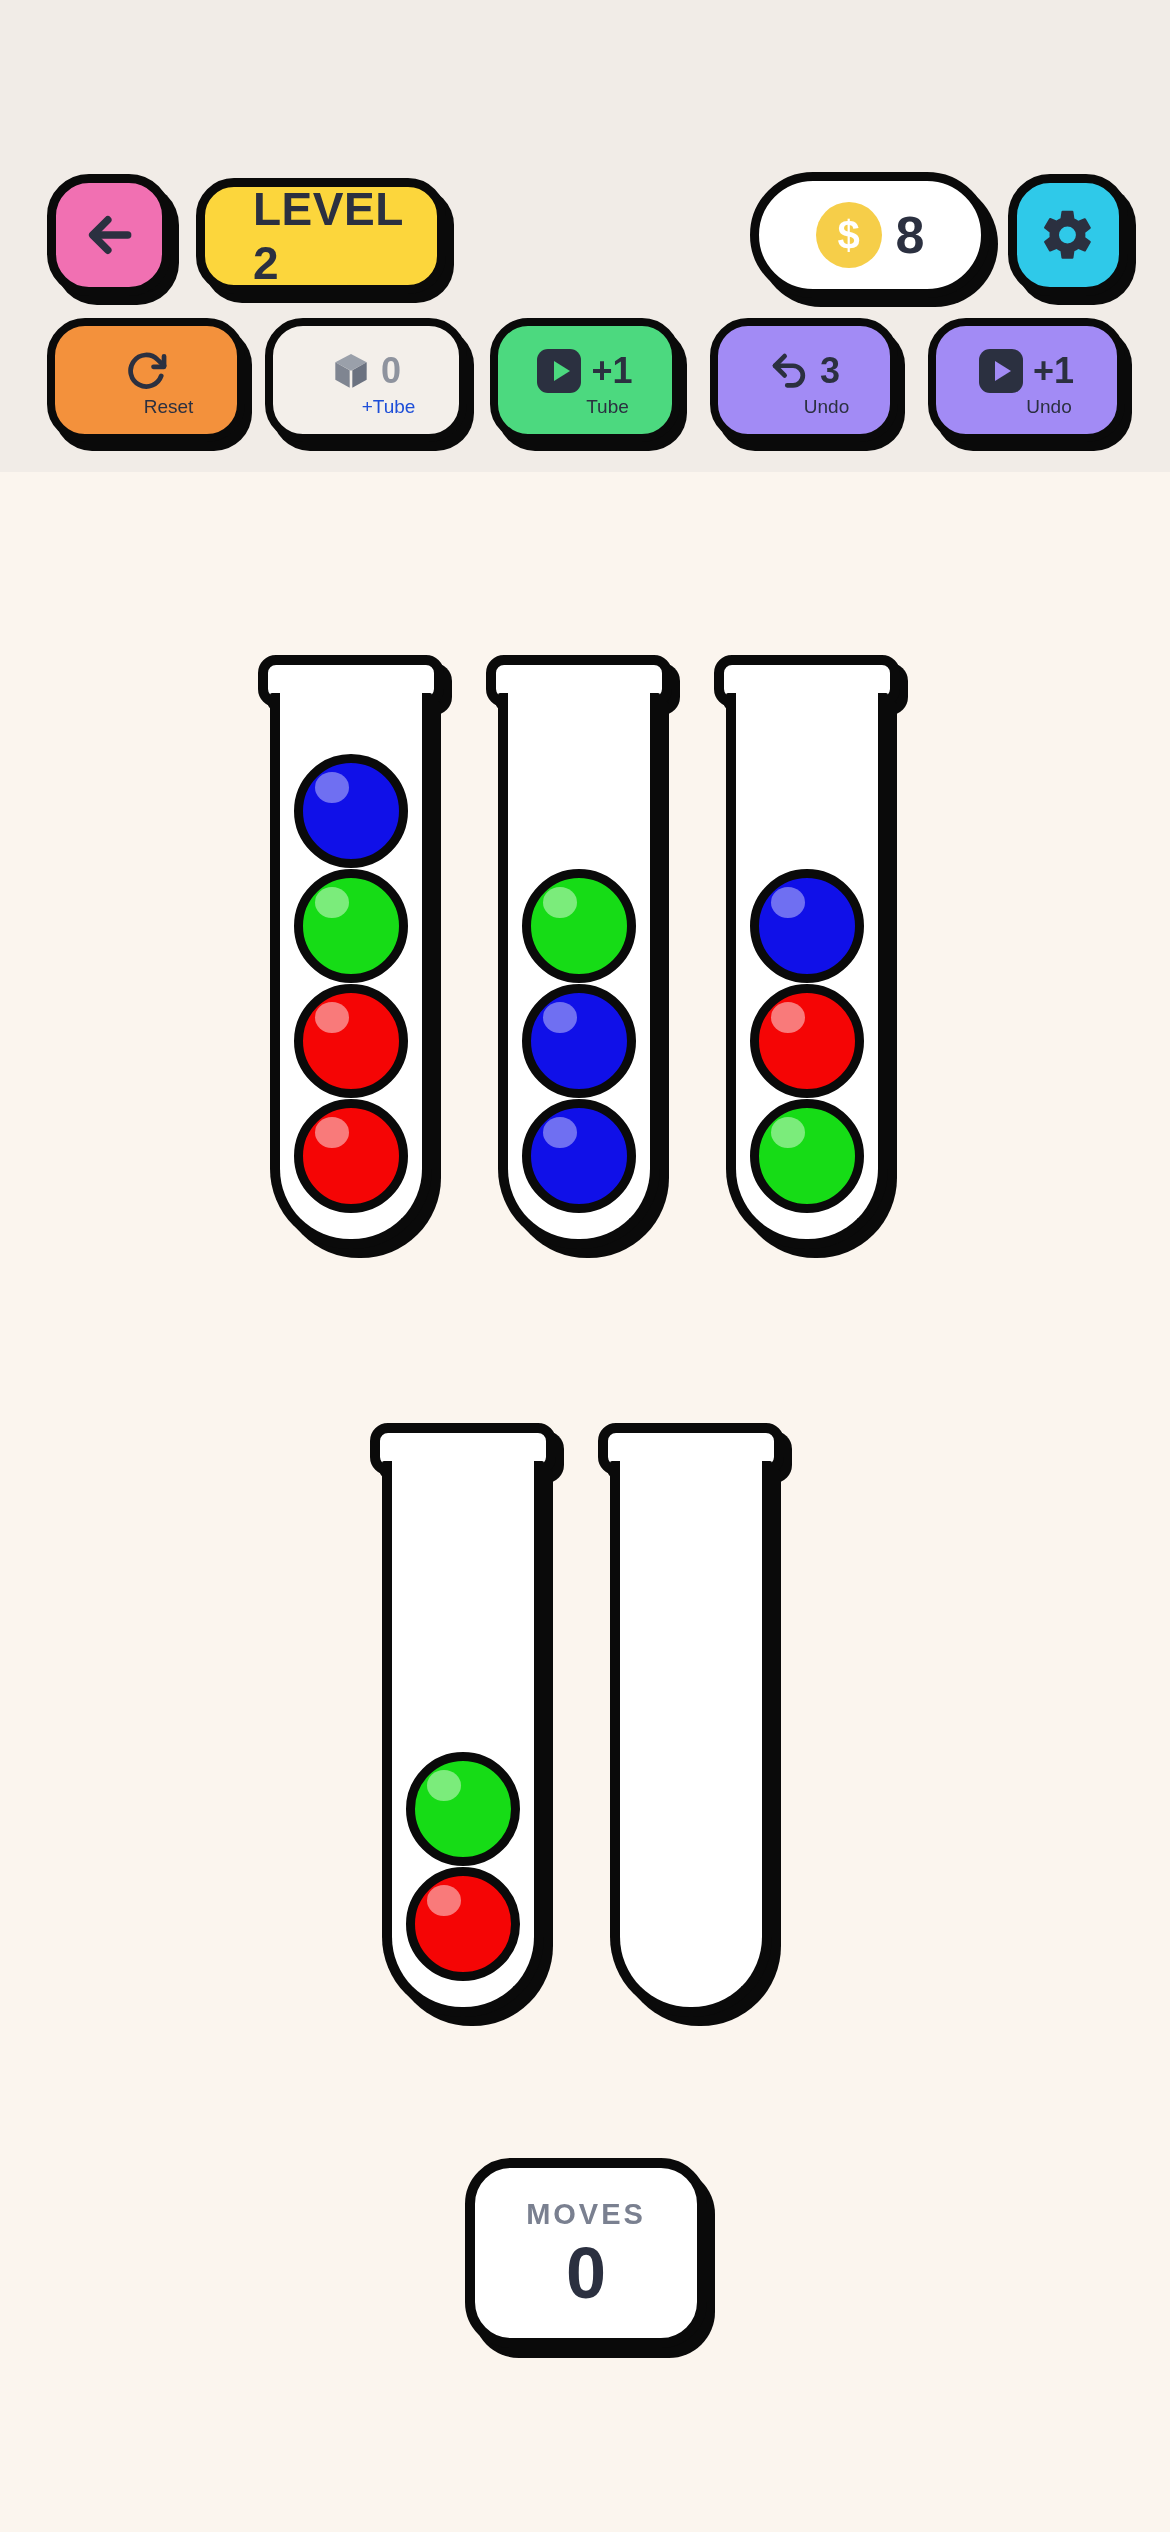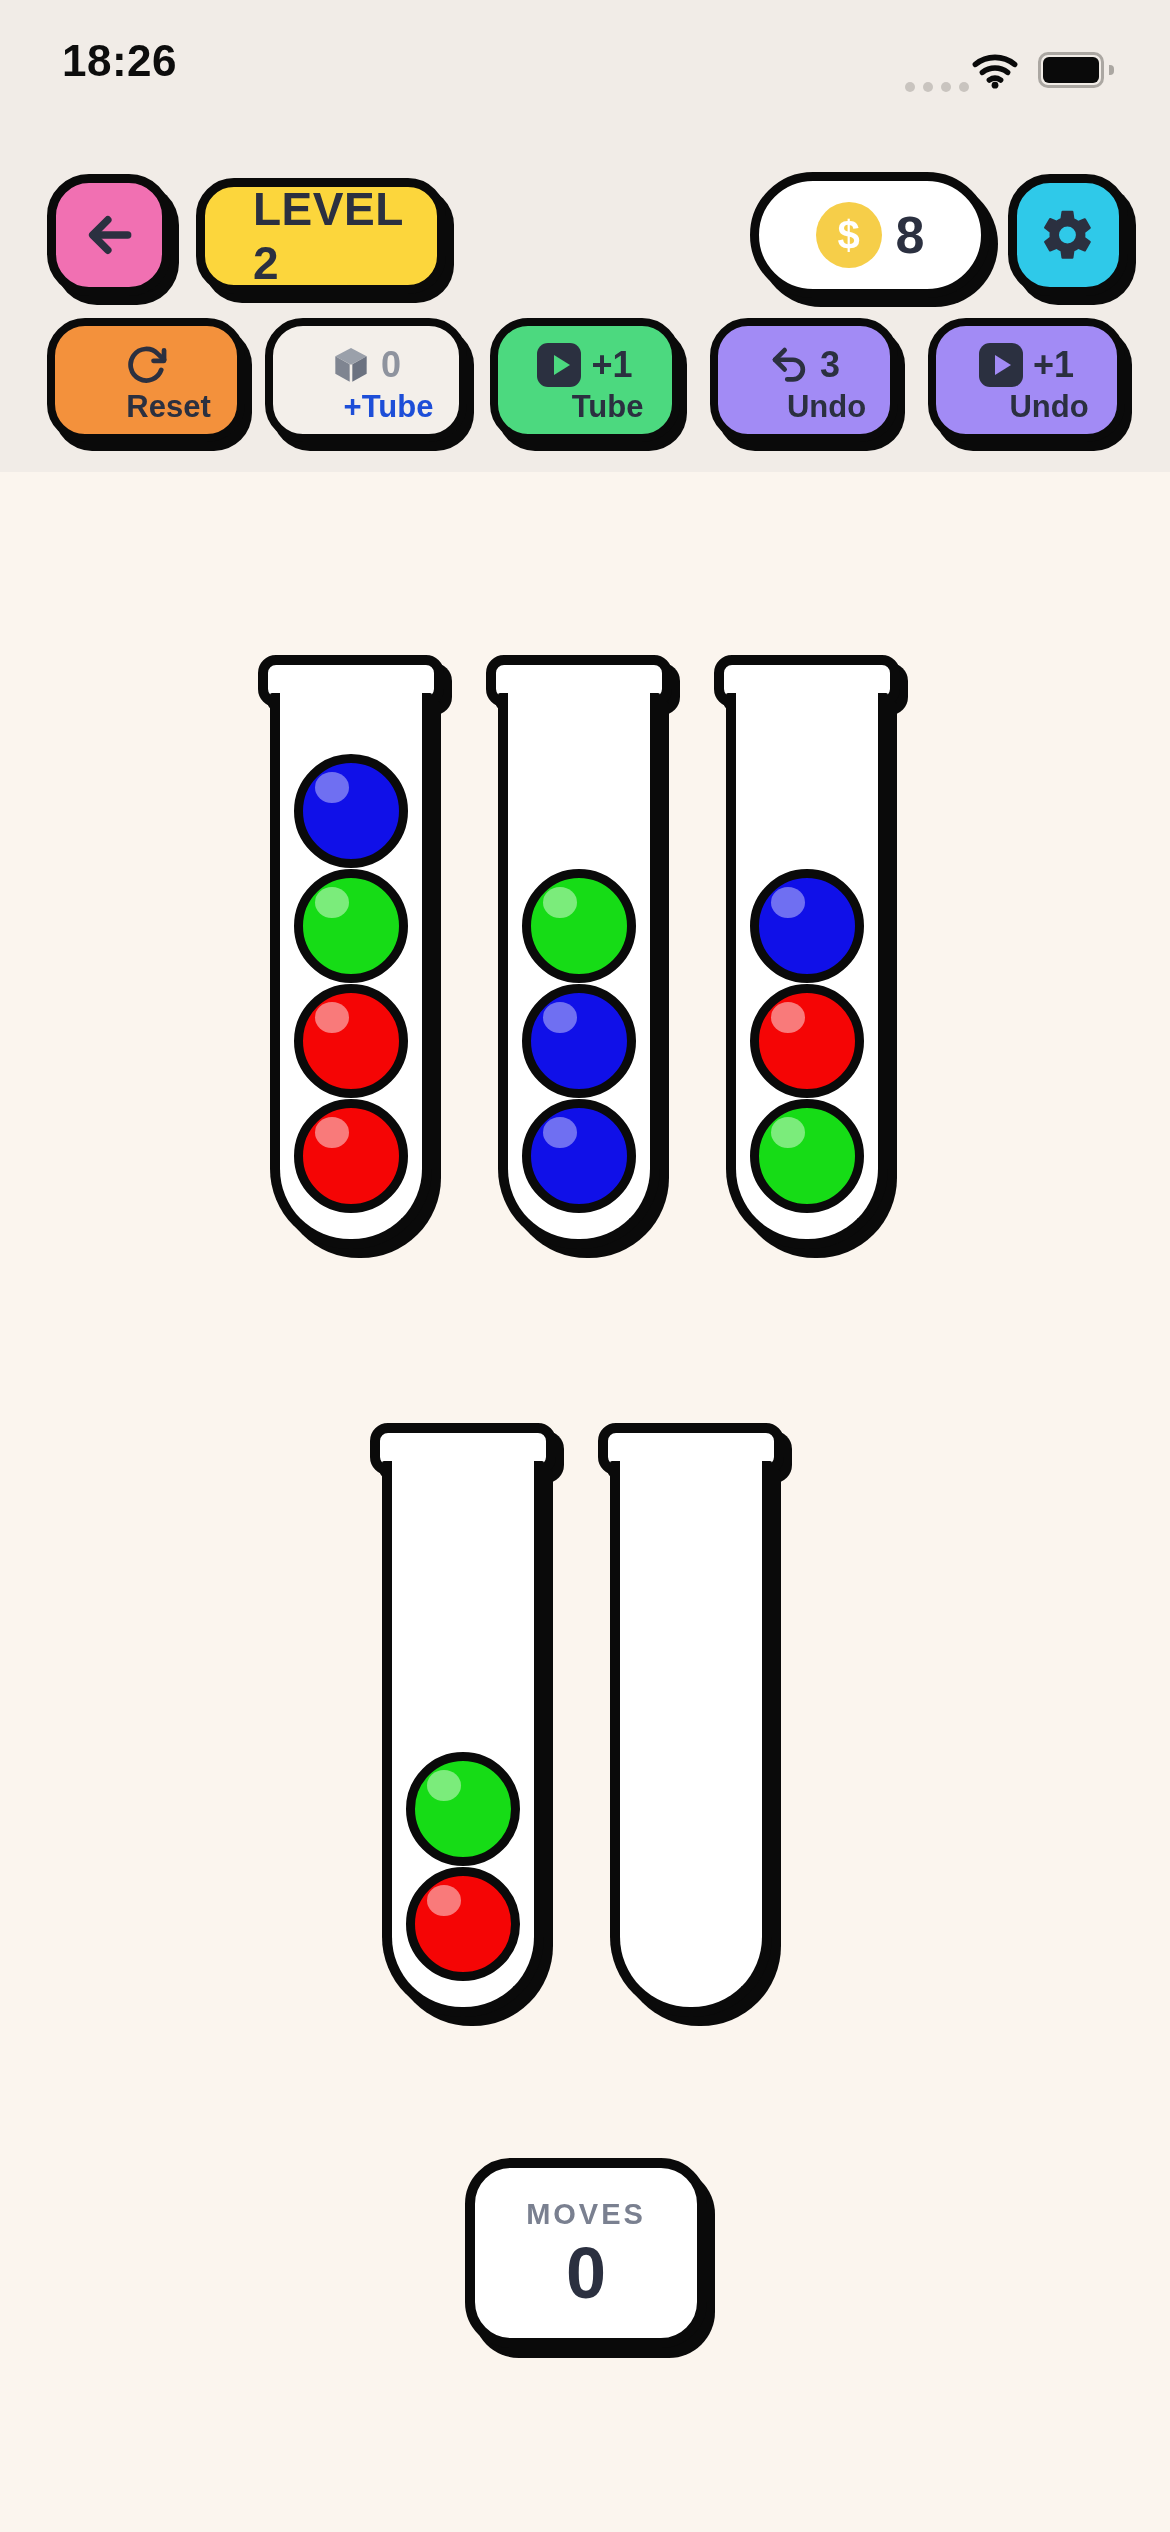--- a/index.html
+++ b/index.html
@@ -56,21 +56,21 @@
 
   
   .toolbar-btn {
     position:absolute; top:318px; height:124px;
     border:8px solid #0A0A0A; border-radius:38px; box-shadow:7px 9px 0 #0A0A0A;
     display:flex; flex-direction:column; align-items:center; justify-content:center;
     gap:2px; padding-top:2px;
   }
   .btn-top { display:flex; align-items:center; justify-content:center; gap:10px; height:48px; }
   .btn-value { font-size:36px; font-weight:800; line-height:1; }
-  .btn-label { font-size:31px; font-weight:bold; line-height:1;margin-left:45px; }
+  .btn-label { font-size:19px; font-weight:normal; line-height:1;margin-left:45px; }
   .ico { width:42px; height:42px; display:block; }
   .ad-ico {
     width:44px; height:44px; border-radius:11px;
     display:flex; align-items:center; justify-content:center;
   }
   .ad-tri {
     width:0; height:0; margin-left:5px;
     border-top:10px solid transparent; border-bottom:10px solid transparent;
     border-left:16px solid #FFF;
   }
@@ -105,42 +105,20 @@
   }
   #moves-label { font-size:29px; font-weight:bold; color:#7A8090; letter-spacing:3px; }
   #moves-value { font-size:72px; font-weight:800; color:#2B3040; line-height:1; }
 </style>
 </head>
 <body>
 
 <div id="frame">
   <div id="header-bg"></div>
 
-  <div id="status-bar">
-    <div id="status-time">18:26</div>
-    <div id="signal-dots">
-      <span></span>
-        <span></span>
-        <span></span>
-        <span></span>
-    </div>
-    <div id="wifi-icon">
-      <svg width="50" height="40" viewBox="0 0 24 20" fill="none" stroke="#0A0A0A" stroke-width="2.8" stroke-linecap="round">
-        <path d="M2.2 7.2a15.5 15.5 0 0 1 19.6 0"></path>
-        <path d="M5.7 11.2a10.2 10.2 0 0 1 12.6 0"></path>
-        <path d="M9.2 15a5.2 5.2 0 0 1 5.6 0"></path>
-        <circle cx="12" cy="17.6" r="1.7" fill="#0A0A0A" stroke="none"></circle>
-      </svg>
-    </div>
-    <div id="battery-icon">
-      <div id="battery-body"></div>
-      <div id="battery-fill"></div>
-      <div id="battery-cap"></div>
-    </div>
-  </div>
 
   <div id="back-button" class="chunky">
     <svg class="ico" viewBox="0 0 24 24" fill="none" stroke="#2B3040" stroke-width="3.2" stroke-linecap="round" stroke-linejoin="round" style="width:56px;height:56px">
       <line x1="20" y1="12" x2="5.5" y2="12"></line>
       <polyline points="11.5 18.5 5 12 11.5 5.5"></polyline>
     </svg>
   </div>
 
   <div id="level-badge" class="chunky">
     <span>LEVEL 2</span>

